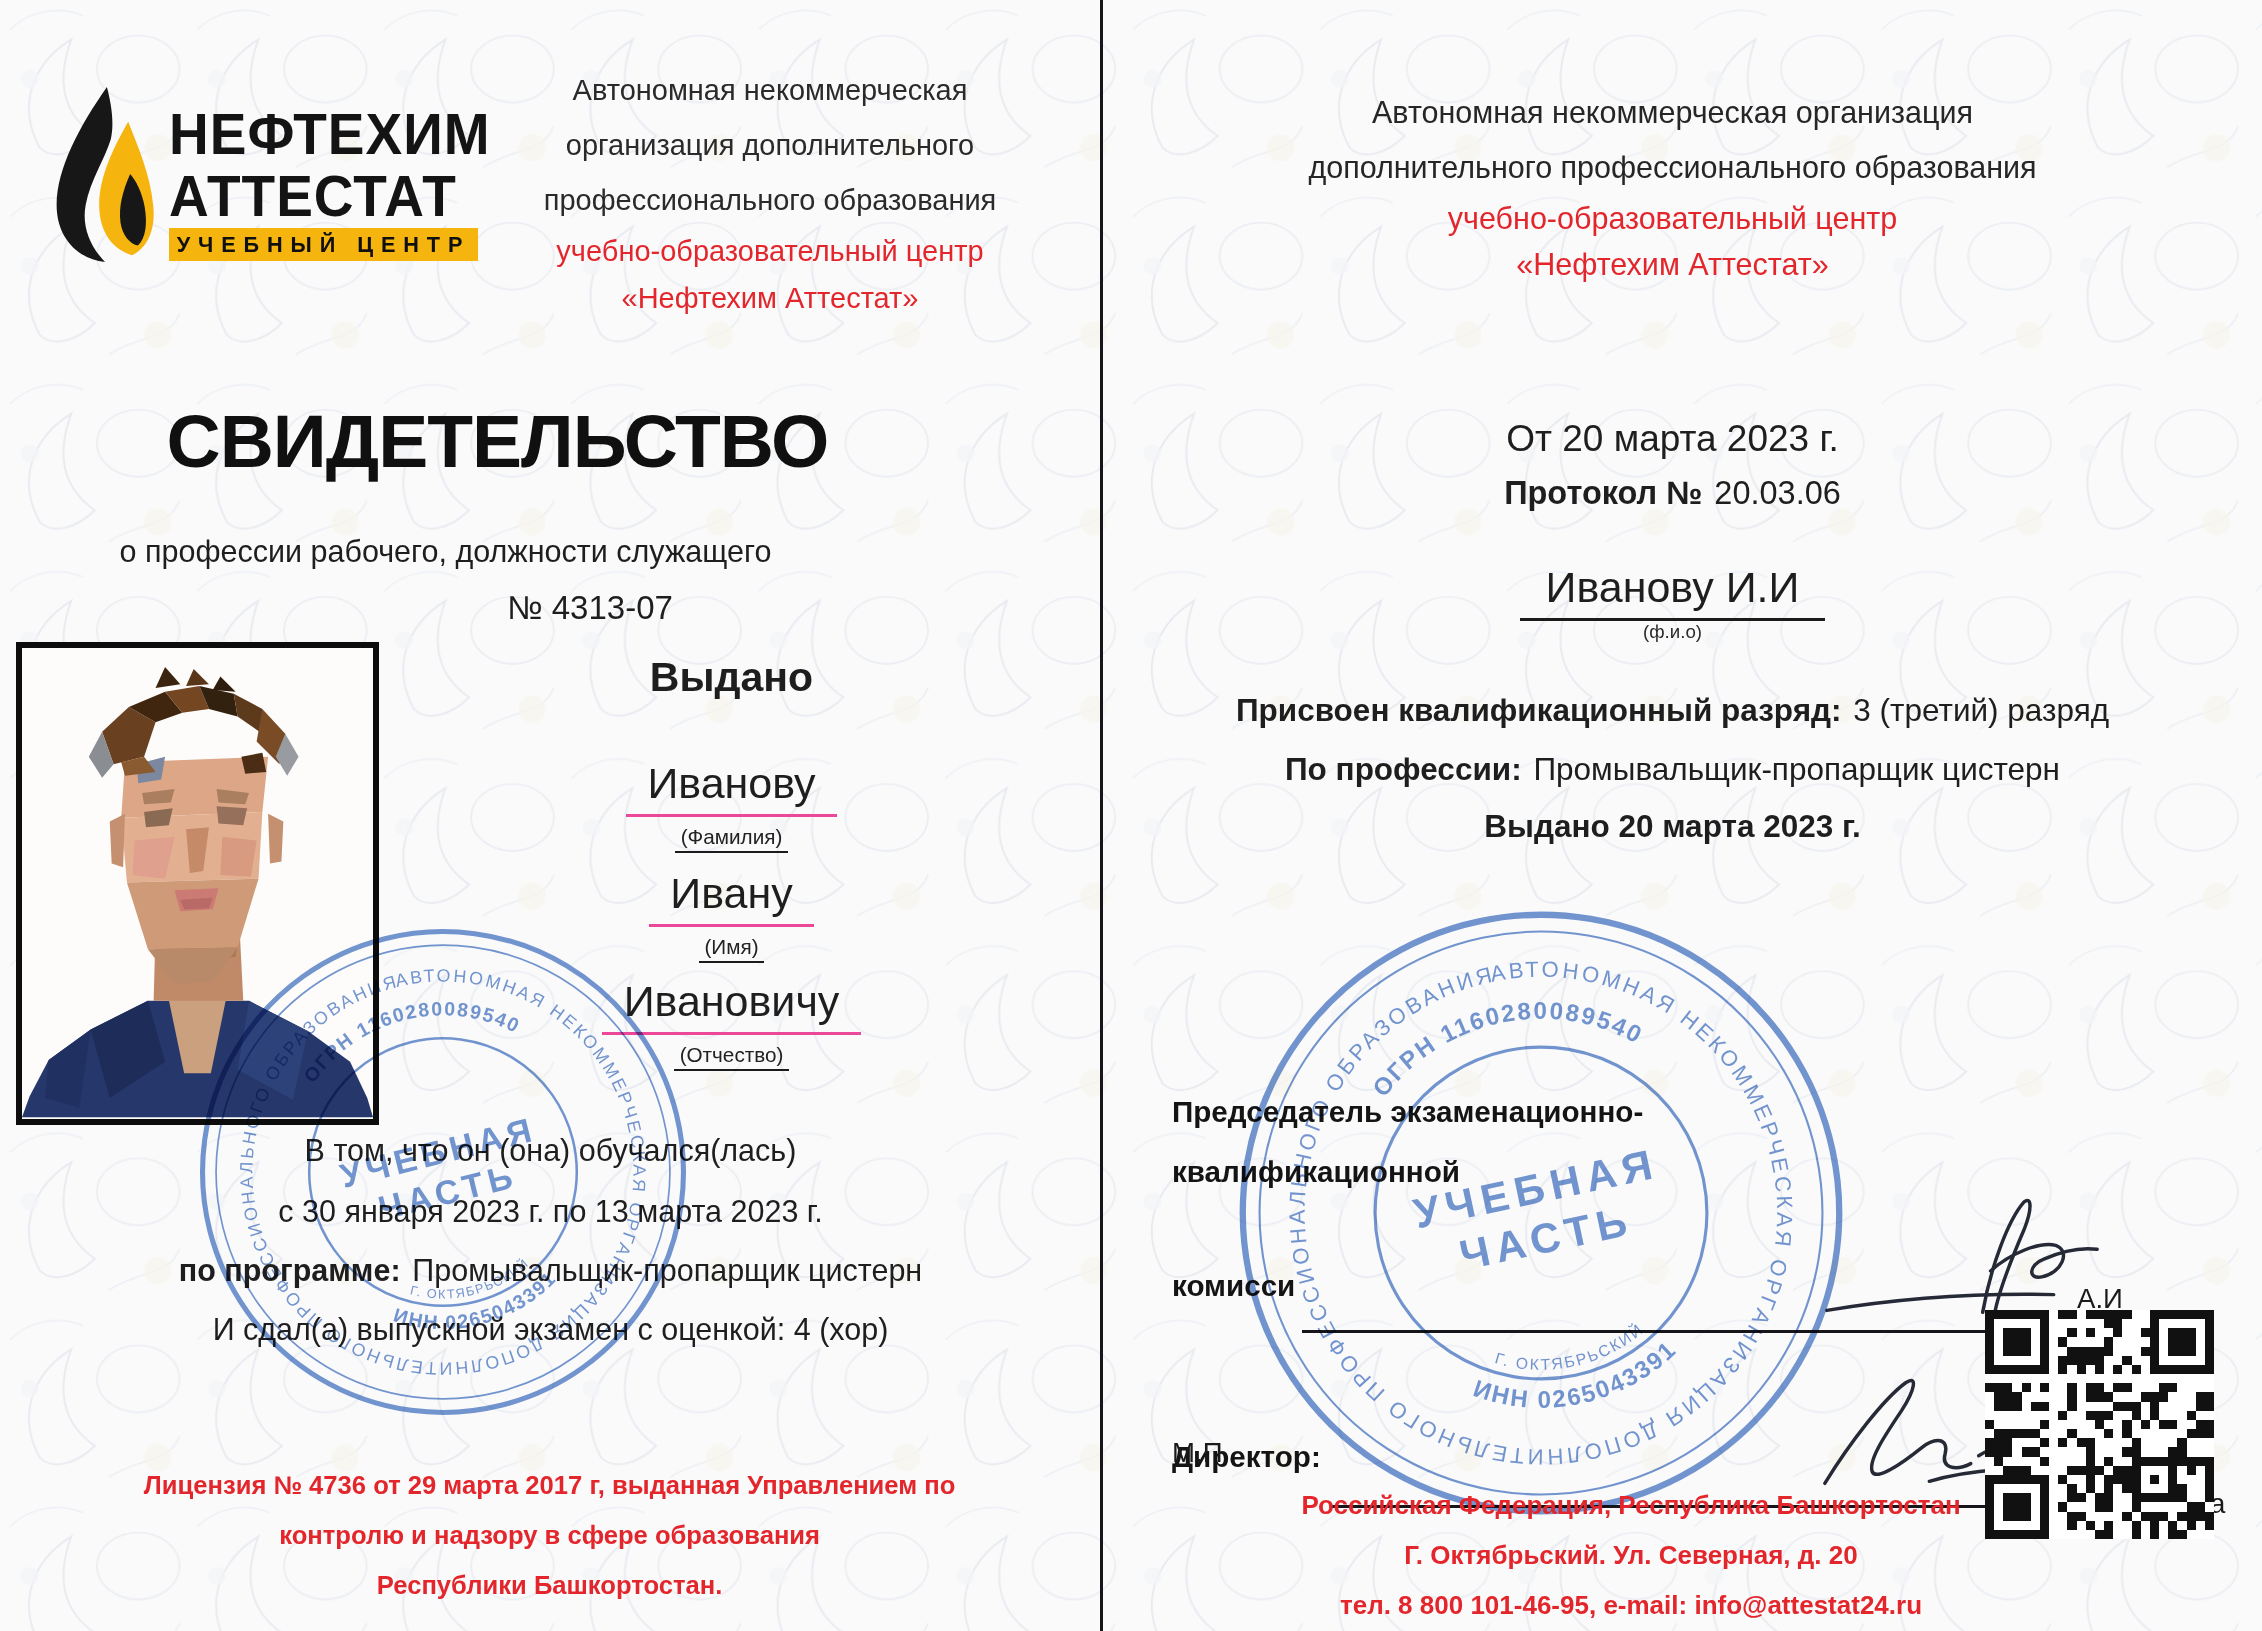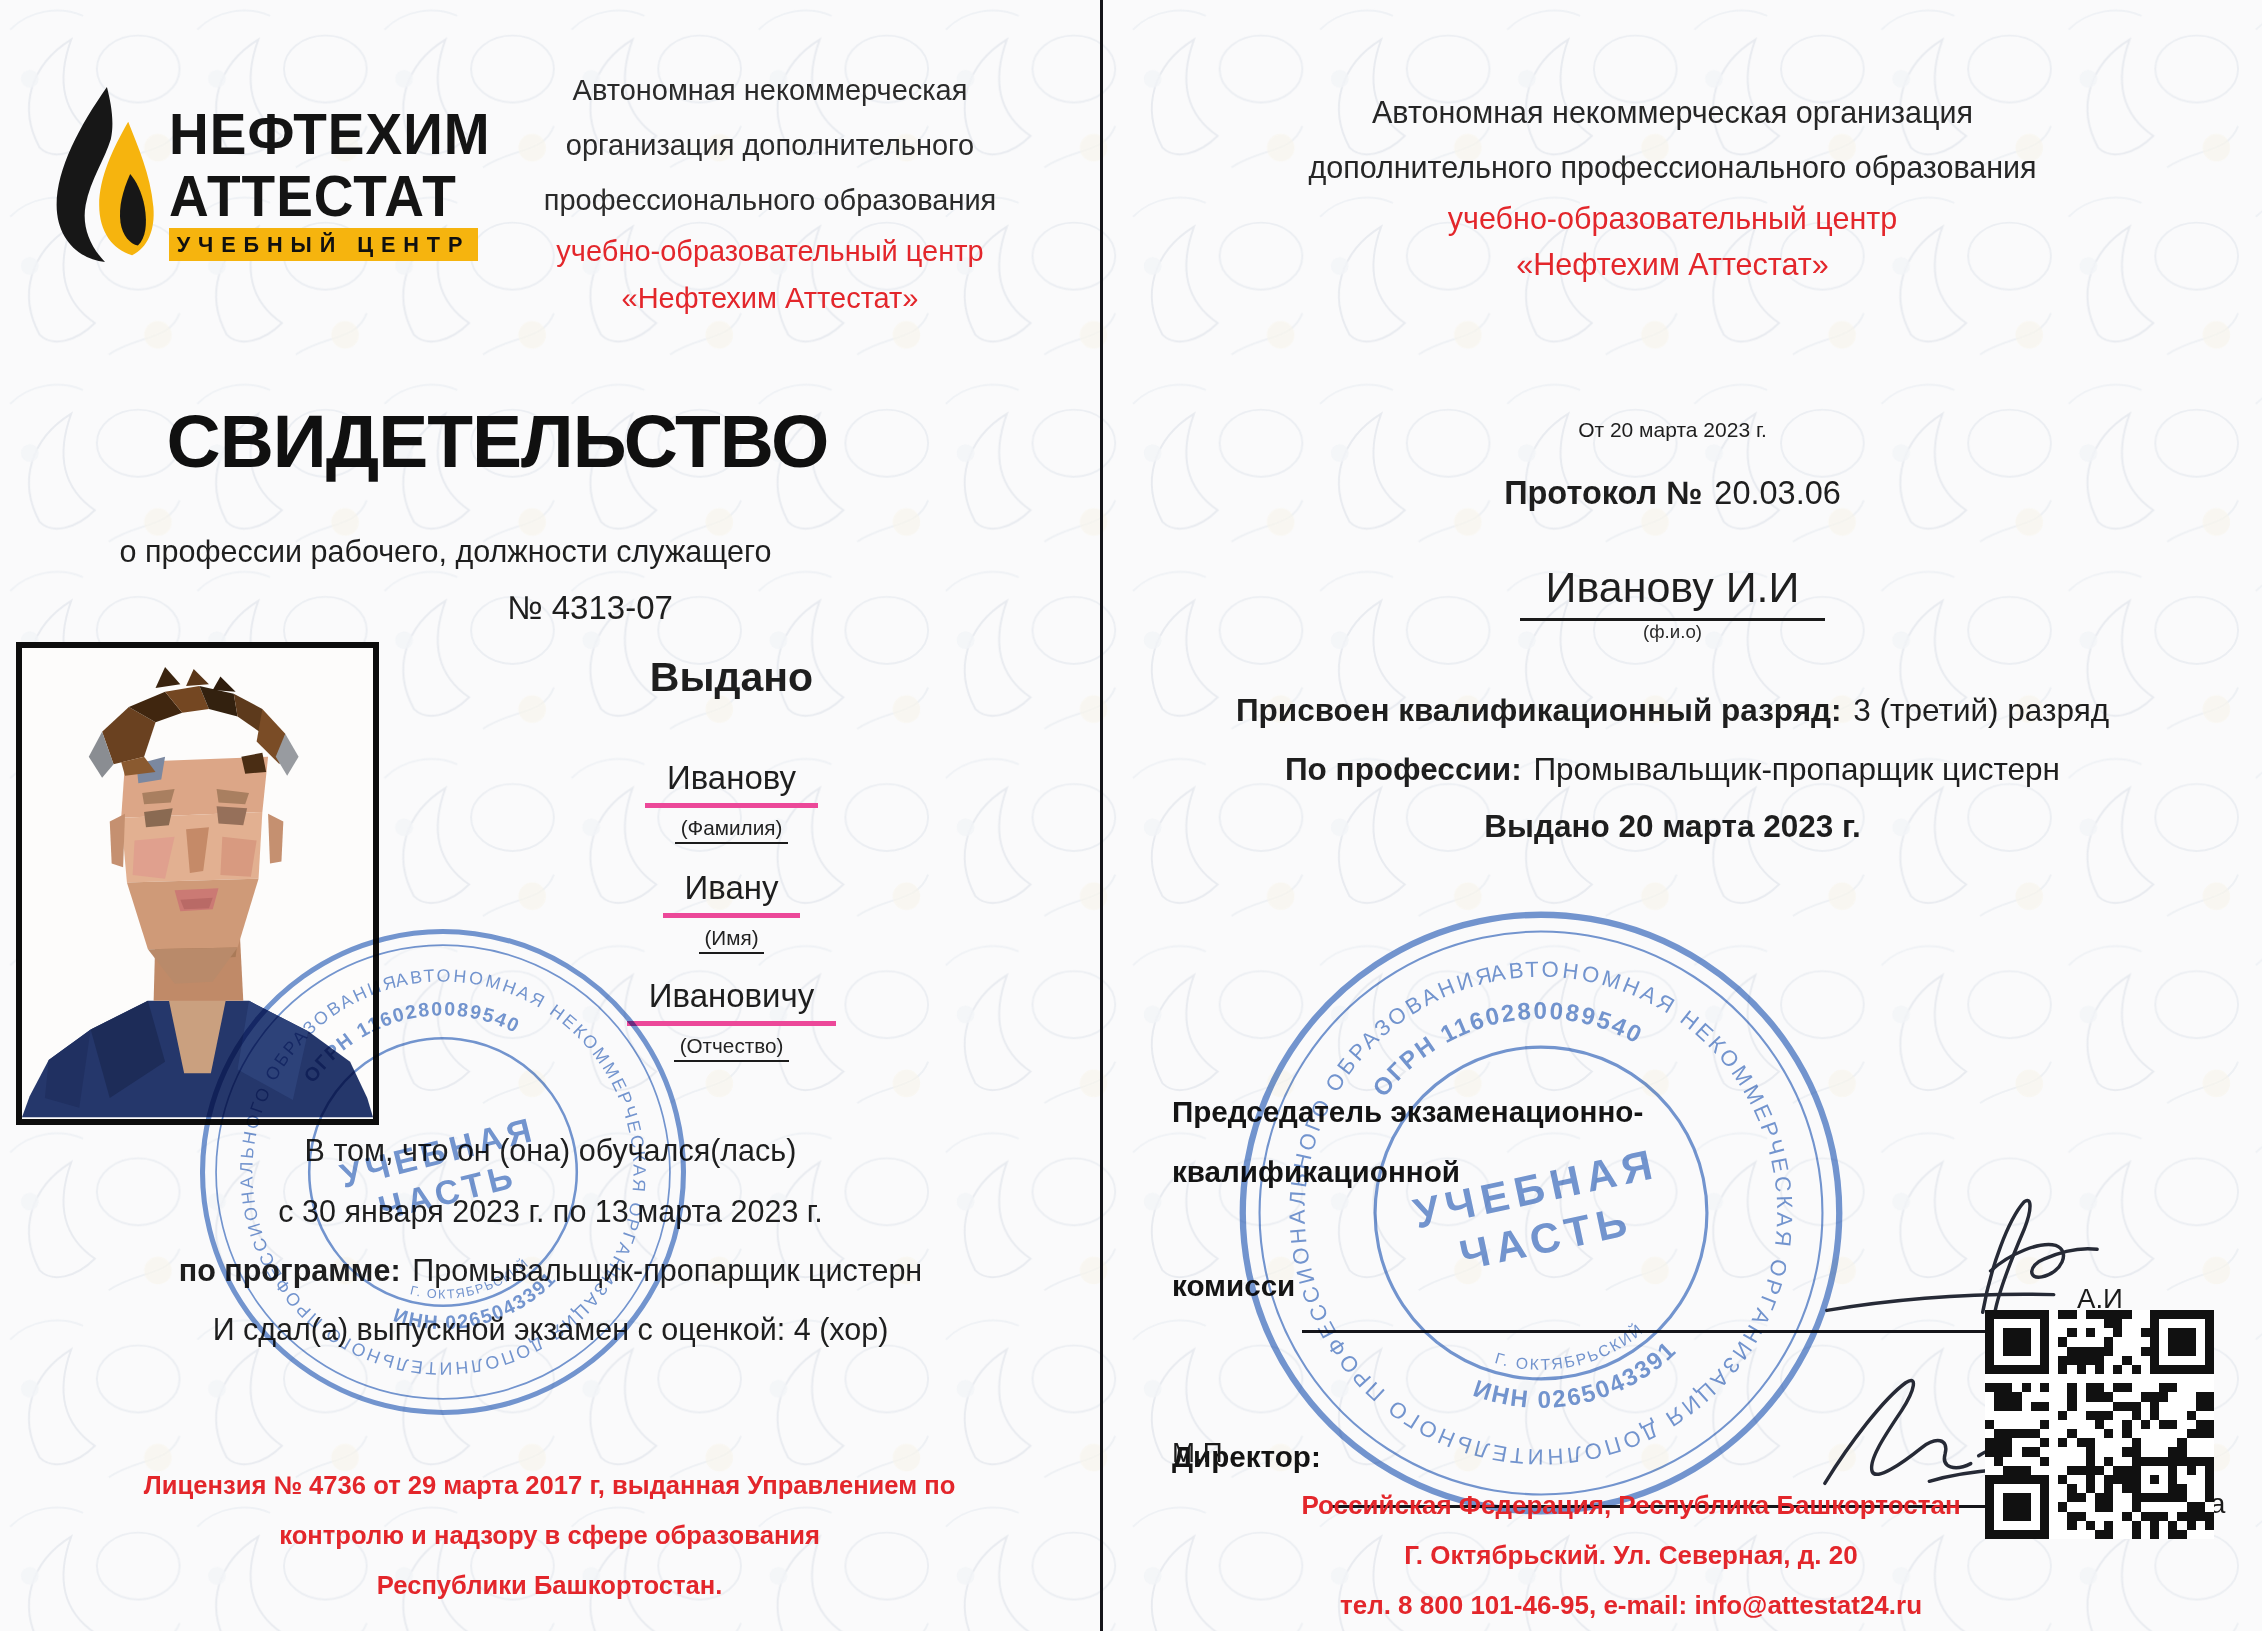--- a/index.html
+++ b/index.html
@@ -25,21 +25,21 @@
   
   .org-block{left:493px; top:63px; width:554px; font-size:29px; line-height:55px; color:#2a2a2a;}
   .org-red{line-height:47px;}
   .title{left:0; top:398px; width:995px; font-size:75px; font-weight:bold; letter-spacing:-1px; color:#101010;}
   .subtitle{left:0; top:534px; width:891px; font-size:30.5px;}
   .cert-number{left:0; top:589px; width:1133px; font-size:33px;padding-left:47px;}
   
   .photo{left:15.8px; top:642px; width:363px; height:483px; border:6.9px solid #0d0d0d; background:#fdfcfb;}
   .issued{left:382px; top:654px; width:699px; font-size:41px; font-weight:bold;}
   .name-block{left:382px; width:699px; text-align:center;}
-  .name{display:inline-block; font-size:33px; border-bottom:5px solid #ec4899; padding:0 21.7px 5.9px;}
+  .name{display:inline-block; font-size:43px; border-bottom:3px solid #ec4899; padding:0 21.7px 5.9px;}
   .caption{display:inline-block; font-size:20.7px; border-bottom:2px solid #1b1b1b; padding:0 5.9px 2px; margin-top:7.9px; color:#222;}
   .bodyline{left:0; top:0; width:1101px; font-size:30.5px;}
   .license{left:27.6px; top:1460px; width:1044px; font-size:25.6px; font-weight:bold; line-height:50px;}
   
   .r-head{left:1111px; top:85px; width:1123px; font-size:30.5px; line-height:55px; color:#262626;}
   .r-head-red{line-height:46px;}
   .r-line{left:1111px; width:1123px;}
   .fio{display:inline-block; font-size:43px; border-bottom:3px solid #1b1b1b; padding:0 25.6px 5.9px;}
   .fio-cap{font-size:18.7px; color:#2b2b2b;}
   .sig-label{left:1172px; font-size:29.6px; font-weight:bold; color:#141414;}
@@ -193,21 +193,21 @@
 
 <div>
 
   <div class="abs r-head ctr">
     <div>Автономная некоммерческая организация</div>
     <div>дополнительного профессионального образования</div>
     <div class="red r-head-red">учебно-образовательный центр</div>
     <div class="red r-head-red">«Нефтехим Аттестат»</div>
   </div>
 
-  <div class="abs r-line ctr" style="top:418px;font-size:21px">От 20 марта 2023 г.</div>
+  <div class="abs r-line ctr" style="top:418px;font-size:37px">От 20 марта 2023 г.</div>
   <div class="abs r-line ctr" style="top:475px;font-size:32.5px">
     <span class="lbl">Протокол №</span><span>20.03.06</span>
   </div>
 
   <div class="abs r-line ctr" style="top:563px">
     <span class="fio">Иванову И.И</span><br>
     <span class="fio-cap">(ф.и.о)</span>
   </div>
 
   <div class="abs r-line ctr" style="top:692px;font-size:31.5px">

